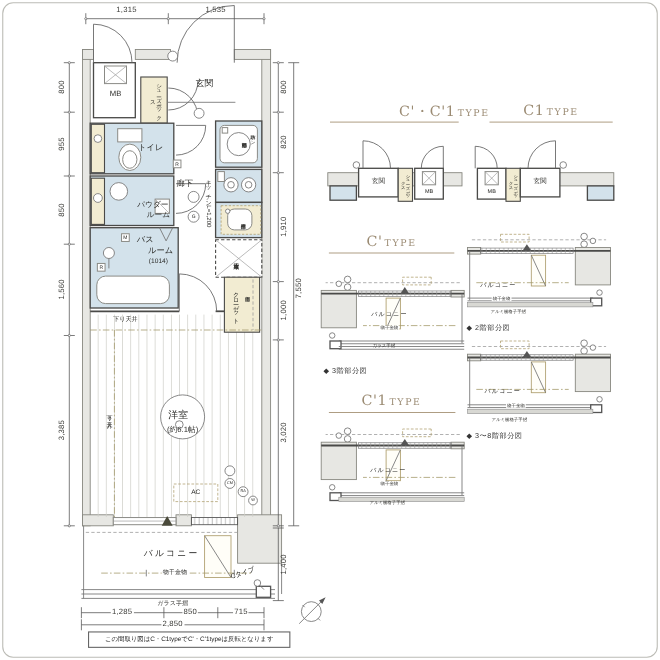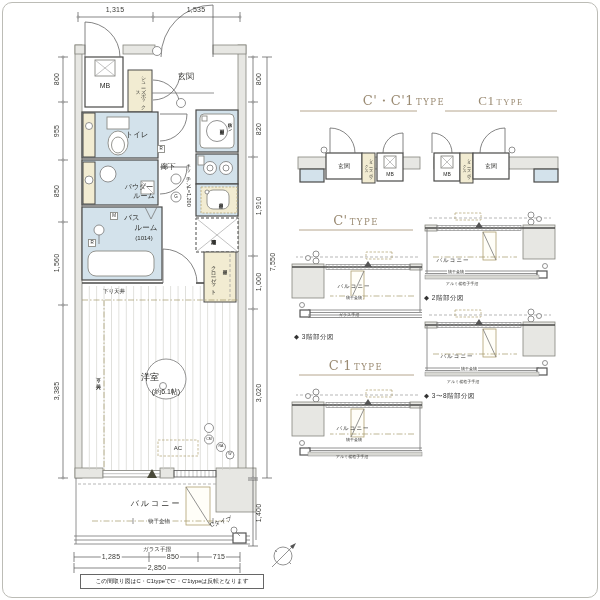--- a/index.html
+++ b/index.html
@@ -349,41 +349,41 @@
 <div class="lbl" style="left:168px;top:167px;font-size:7.5px;">廊下</div>
 <div class="lbl vm" style="left:189px;top:183px;height:68px;font-size:5.5px;">キッチン L=1,200</div>
 <div class="lbl v" style="left:222px;top:126px;height:28px;font-size:4.5px;">上部可動棚</div>
 <div class="lbl v" style="left:230px;top:124px;height:22px;font-size:4.5px;">防水パン</div>
 <div class="lbl v" style="left:221px;top:200px;height:26px;font-size:4.5px;">上部吊戸棚</div>
 <div class="lbl v" style="left:213px;top:235px;height:30px;font-size:5px;">冷蔵庫置場</div>
 <div class="lbl v" style="left:225px;top:266px;height:18px;font-size:4.5px;">上部棚</div>
 <div class="lbl v" style="left:214px;top:277px;height:44px;font-size:5.5px;">クローゼット</div>
 <div class="lbl" style="left:114px;top:291px;font-size:5.5px;">下り天井</div>
 <div class="lbl v" style="left:99px;top:376px;height:30px;font-size:5.5px;">下り天井</div>
-<div class="lbl" style="left:150px;top:377px;font-size:9px;">洋室</div>
+<div class="lbl" style="left:162px;top:377px;font-size:9px;">洋室</div>
 <div class="lbl" style="left:166px;top:392px;font-size:7px;">(約6.1帖)</div>
 <div class="lbl" style="left:178px;top:448px;font-size:6px;">AC</div>
 <div class="lbl" style="left:156px;top:504px;font-size:8px;letter-spacing:2px;">バルコニー</div>
 <div class="lbl bg" style="left:159px;top:521px;font-size:5.5px;">物干金物</div>
 <div class="lbl tilt" style="left:221px;top:522px;font-size:6px;">Cタイプ</div>
 <div class="lbl" style="left:157px;top:549px;font-size:5.5px;">ガラス手摺</div>
 
 <div class="lbl" style="left:161px;top:149px;font-size:4.5px;">R</div>
 <div class="lbl" style="left:114px;top:216px;font-size:4.5px;">M</div>
 <div class="lbl" style="left:92px;top:243px;font-size:4.5px;">R</div>
 <div class="lbl" style="left:176px;top:197px;font-size:4.5px;">G</div>
 <div class="lbl" style="left:209px;top:439.5px;font-size:3.5px;">CM</div>
 <div class="lbl" style="left:221px;top:447px;font-size:3.5px;">RA</div>
 <div class="lbl" style="left:230px;top:455px;font-size:3.5px;">W</div>
 
 <div class="hd" style="left:366px;top:101px;margin-left:38px;">
   <span class="code">C'・C'1</span>
   <span class="word">TYPE</span>
 </div>
-<div class="hd" style="left:501px;top:101px;font-family:Liberation Serif, serif;">
+<div class="hd" style="left:501px;top:101px;">
   <span class="code">C1</span>
   <span class="word">TYPE</span>
 </div>
 <div class="hd" style="left:356px;top:220px;">
   <span class="code">C'</span>
   <span class="word">TYPE</span>
 </div>
 <div class="hd" style="left:356px;top:365px;">
   <span class="code">C'1</span>
   <span class="word">TYPE</span>

